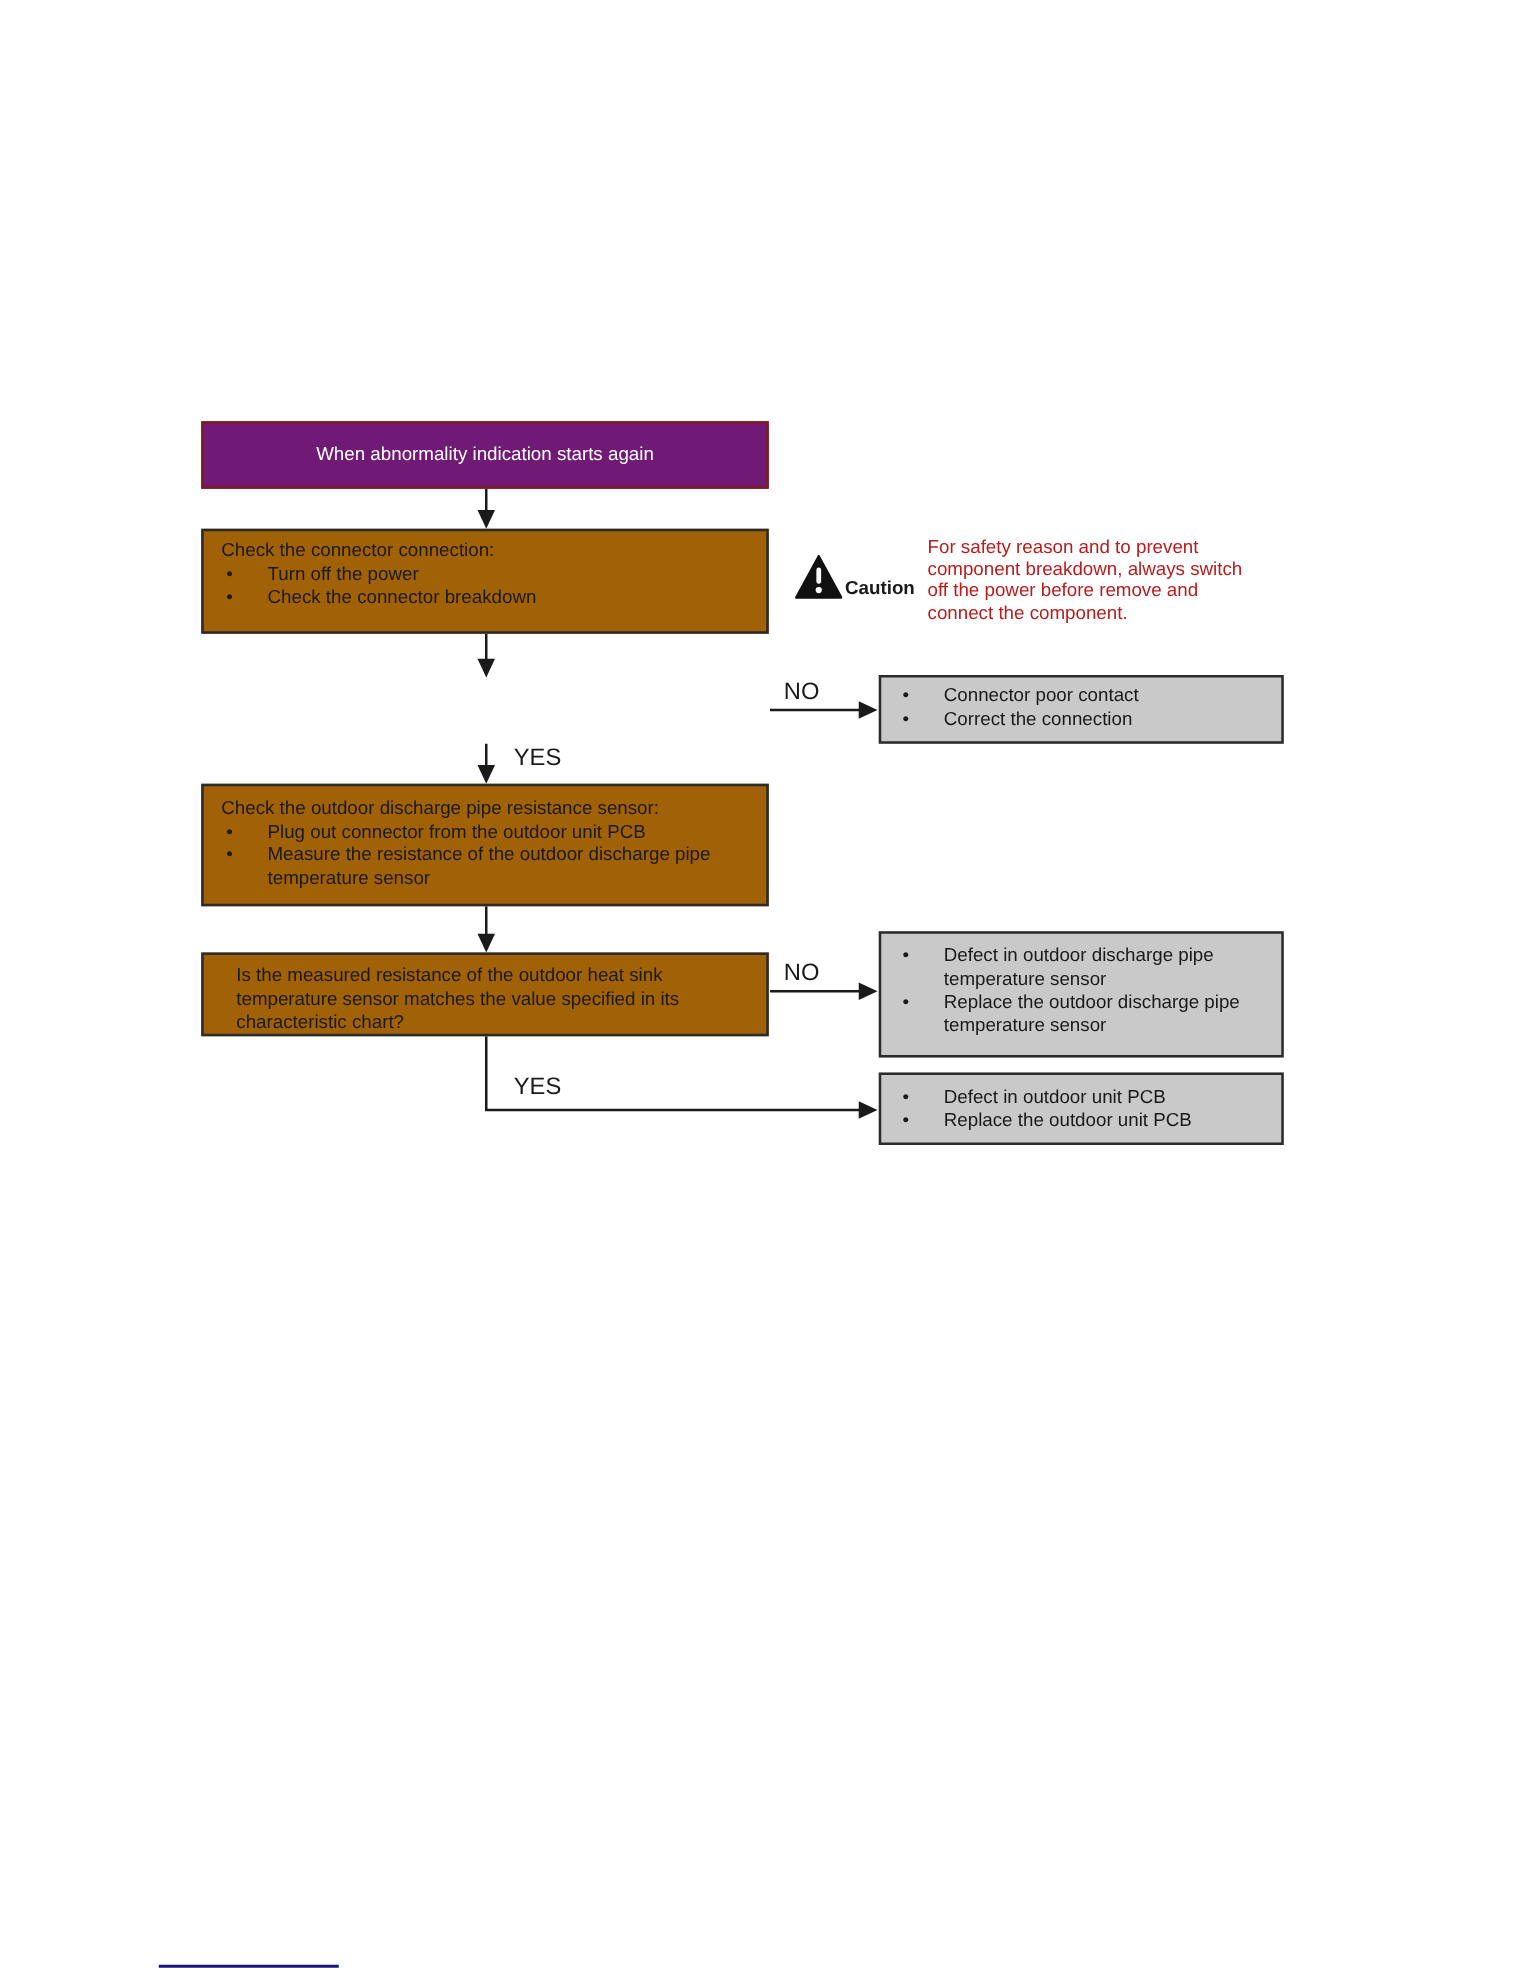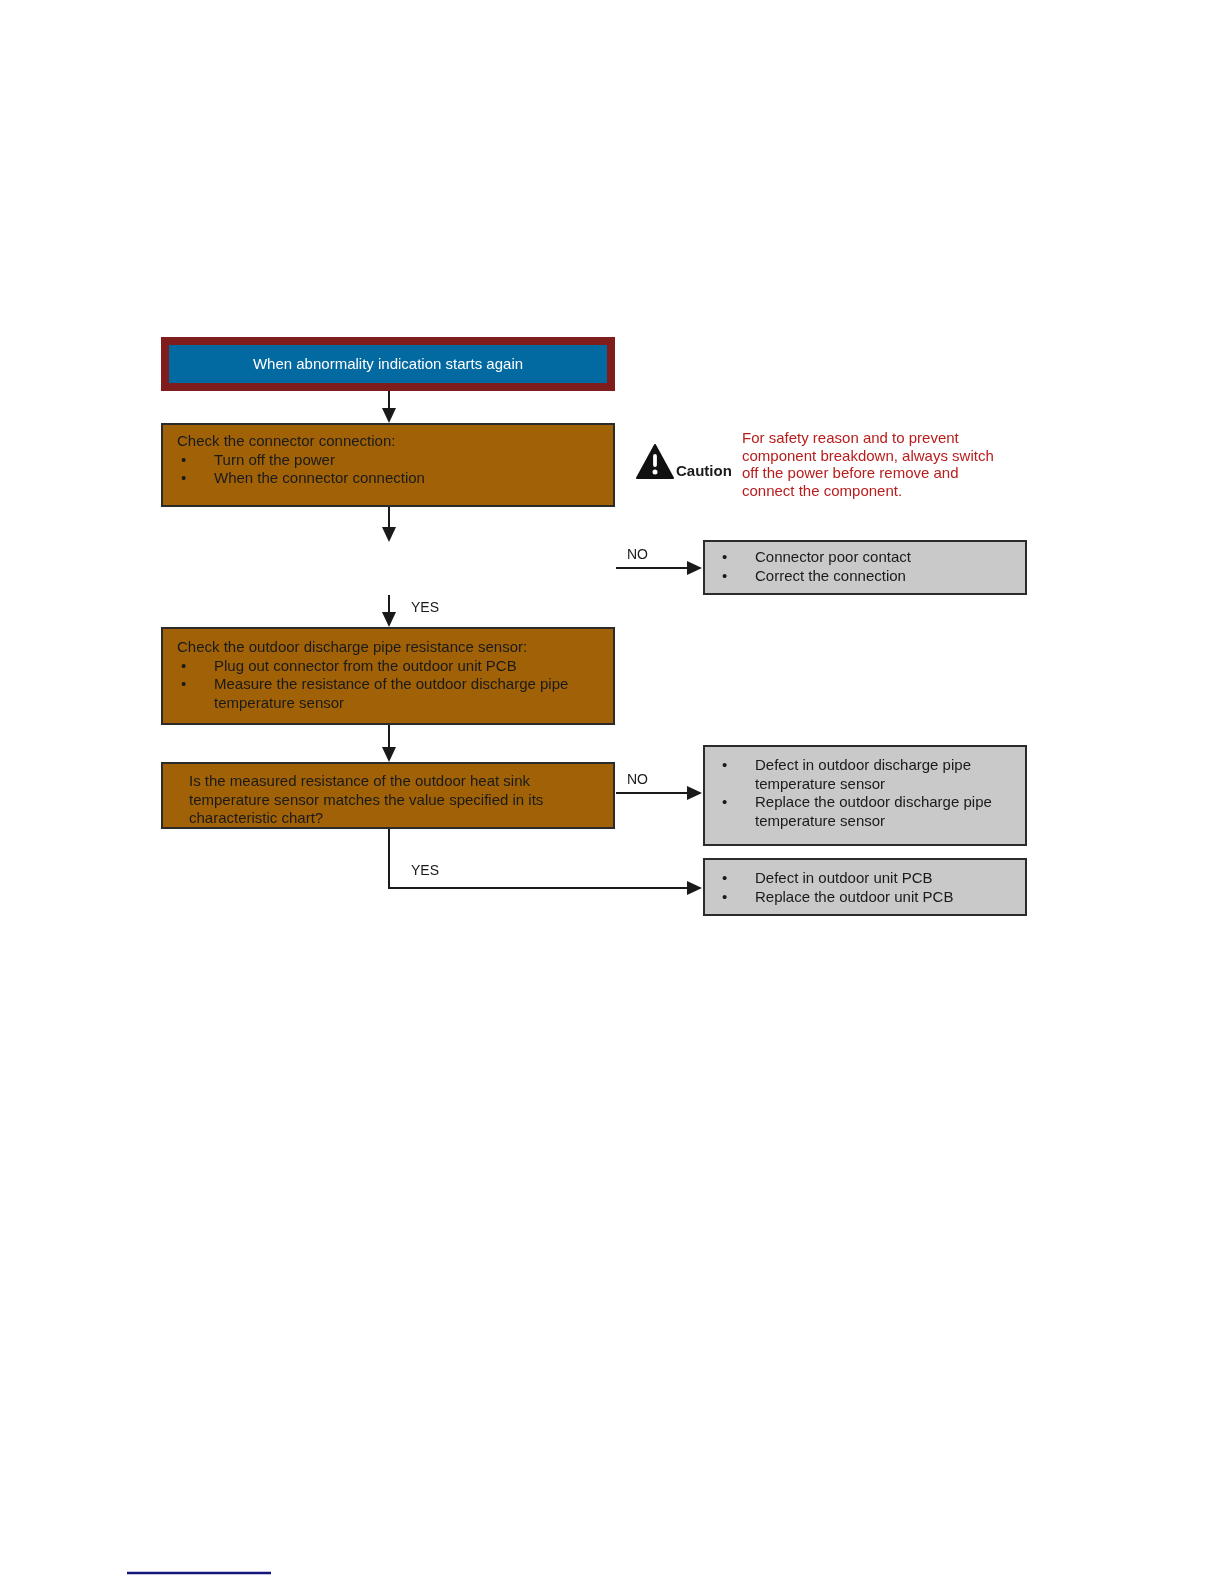--- a/index.html
+++ b/index.html
@@ -13,29 +13,29 @@
   }
   .abs{position:absolute;box-sizing:border-box;}
   .txt{font-size:15px;line-height:18.5px;color:#b91c1c;}
   .box{
     position:absolute;box-sizing:border-box;
     font-size:15px;line-height:18.5px;
   }
   .white-box{background:#a16207;border:2px solid #2b2b2b;}
   .gray-box{background:#c9c9c9;border:2px solid #2b2b2b;}
   .start-box{
-    background:#0369a1;border:8px solid #7f1d1d;color:#ffffff;
+    background:#701a75;border:2px solid #7f1d1d;color:#ffffff;
     display:flex;align-items:center;justify-content:center;
     text-align:right;
   }
   .pad{padding:7px 12px 0 14px;}
   .bullet-row{display:flex;}
   .bullet-dot{flex:0 0 33px;padding-left:4px;}
   .bullet-text{flex:1 1 auto;}
-  .branch-label{position:absolute;font-size:14px;line-height:18px;color:#1a1a1a;}
+  .branch-label{position:absolute;font-size:19px;line-height:18px;color:#1a1a1a;}
   #connector-layer{position:absolute;left:0;top:0;pointer-events:none;}
   .caution-label{font-weight:bold;font-size:15px;}
 </style>
 </head>
 <body>
 
 <div id="page">
 
   <svg id="connector-layer" width="1224" height="1584" viewBox="0 0 1224 1584">
     <g stroke="#1a1a1a" stroke-width="2" fill="none">
@@ -64,21 +64,21 @@
   </div>
 
   <div class="box white-box pad" style="left:161px;top:423px;width:454px;height:84px;">
     <div>Check the connector connection:</div>
     <div class="bullet-row">
       <span class="bullet-dot">•</span>
       <span class="bullet-text">Turn off the power</span>
     </div>
     <div class="bullet-row">
       <span class="bullet-dot">•</span>
-      <span class="bullet-text">When the connector connection</span>
+      <span class="bullet-text">Check the connector breakdown</span>
     </div>
   </div>
 
   <svg class="abs" style="left:636px;top:444px;" width="38" height="36" viewBox="0 0 38 36">
     <polygon points="19,1 37,34 1,34" fill="#111111" stroke="#111111" stroke-width="2" stroke-linejoin="round"></polygon>
     <rect x="17.1" y="10" width="3.8" height="13" rx="1.9" fill="#ffffff"></rect>
     <circle cx="19" cy="28" r="2.5" fill="#ffffff"></circle>
   </svg>
   <div class="abs caution-label" style="left:676px;top:462px;">Caution</div>
   <div class="abs txt" style="left:742px;top:429px;width:272px;line-height:17.6px;">For safety reason and to prevent component breakdown, always switch off the power before remove and connect the component.</div>

